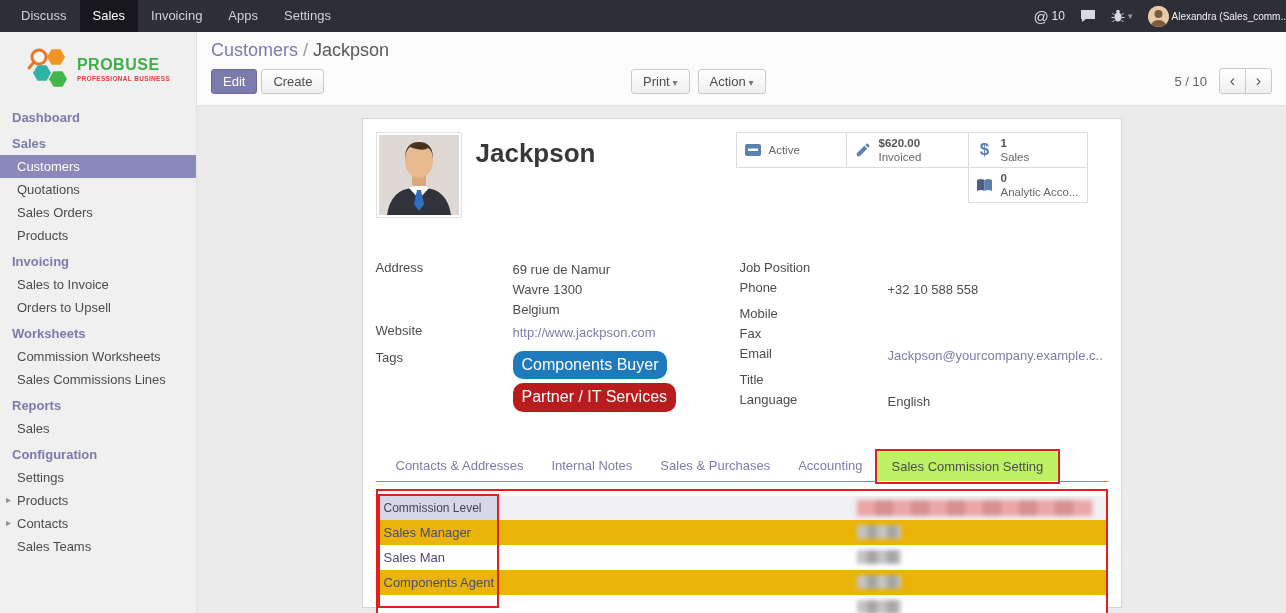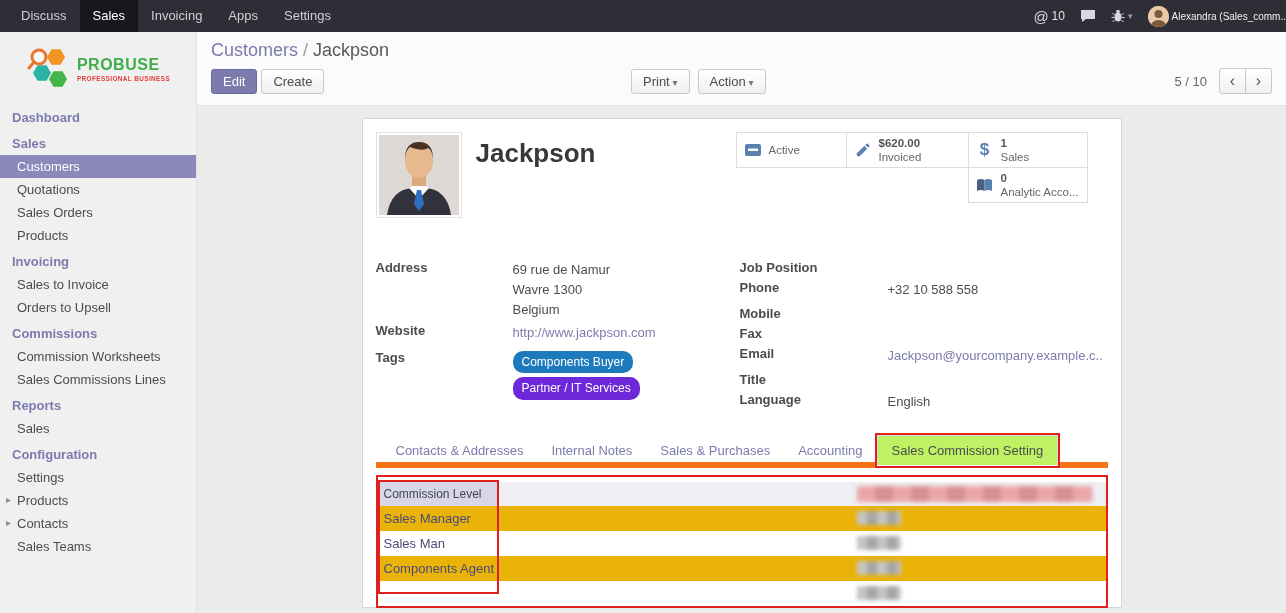--- a/index.html
+++ b/index.html
@@ -62,29 +62,29 @@
 .stat .v{font-weight:bold;color:#555}
 .stat-analytic{grid-column:3;grid-row:2}
 .stat-icon{flex:0 0 18px;display:flex;justify-content:center}
 .dollar-glyph{font-size:17px;font-weight:bold;color:#5b80b2}
 
 
 .fields{display:flex;margin-top:32px}
 .fgroup{width:364px}
 .fgroup.rightg{flex:1}
 .frow{display:flex;margin-bottom:3px;min-height:17px;align-items:flex-start}
-.flabel{font-weight:bold;flex:0 0 137px;color:#4c4c4c}
+.flabel{font-weight:normal;flex:0 0 137px;color:#4c4c4c}
 .rightg .flabel{flex-basis:148px}
 .fvalue{color:#4c4c4c;line-height:1.55}
 .link{color:#7c7bad;cursor:pointer}
-.tagpill{display:inline-block;border-radius:10px;color:#fff;font-size:12px;padding:2px 9px;margin:1px 4px 3px 0;white-space:nowrap}
+.tagpill{display:inline-block;border-radius:10px;color:#fff;font-size:16px;padding:2px 9px;margin:1px 4px 3px 0;white-space:nowrap}
 .gap-top{margin-top:6px}
 
 
-.tabs{display:flex;margin-top:22px;border-bottom:6px solid #f97316;padding-left:6px;align-items:center;height:31px}
+.tabs{display:flex;margin-top:33px;border-bottom:1px solid #f97316;padding-left:6px;align-items:flex-start;height:31px}
 .tab{padding:7px 14px;color:#7c7bad;cursor:pointer;white-space:nowrap;margin-bottom:-1px}
 .tab.active{background:#bef264;border:1px solid #dcdcdc;border-bottom:1px solid #fff;color:#4c4c4c;outline:2px solid #e01f1f;outline-offset:0}
 
 
 .tablewrap{margin-top:7px;border:2px solid #e01f1f;position:relative;padding-top:5px;background:#fff}
 .trow{display:flex;height:25px;align-items:center;position:relative;background:#fff}
 .trow.thead{height:24px;background:#efeff4}
 .thcell{flex:0 0 119px;background:#d7d7e8;font-weight:normal;font-size:12px;height:100%;display:flex;align-items:center;padding-left:6px;color:#45455a;cursor:pointer}
 .tcell{flex:0 0 119px;padding-left:6px;color:#4a4a7a;font-size:13px;white-space:nowrap}
 .trow.stripe{background:#eab308}
@@ -148,21 +148,21 @@
   </div>
   <div class="nav-header">Dashboard</div>
   <div class="nav-header">Sales</div>
   <div class="nav-item active">Customers</div>
   <div class="nav-item">Quotations</div>
   <div class="nav-item">Sales Orders</div>
   <div class="nav-item">Products</div>
   <div class="nav-header">Invoicing</div>
   <div class="nav-item">Sales to Invoice</div>
   <div class="nav-item">Orders to Upsell</div>
-  <div class="nav-header">Commissions</div>
+  <div class="nav-header">Worksheets</div>
   <div class="nav-item">Commission Worksheets</div>
   <div class="nav-item">Sales Commissions Lines</div>
   <div class="nav-header">Reports</div>
   <div class="nav-item">Sales</div>
   <div class="nav-header">Configuration</div>
   <div class="nav-item">Settings</div>
   <div class="nav-item has-caret">Products</div>
   <div class="nav-item has-caret">Contacts</div>
   <div class="nav-item">Sales Teams</div>
 </div>
@@ -263,21 +263,21 @@
           </span>
         </div>
         <div class="frow">
           <span class="flabel">Website</span>
           <span class="fvalue link">http://www.jackpson.com</span>
         </div>
         <div class="frow gap-top">
           <span class="flabel">Tags</span>
           <span class="fvalue">
             <span class="tagpill" style="background: rgb(29, 123, 189);">Components Buyer</span><br>
-            <span class="tagpill" style="background: #6d28d9; text-align: center;">Partner / IT Services</span>
+            <span class="tagpill" style="background: #b91c1c; text-align: center;">Partner / IT Services</span>
           </span>
         </div>
       </div>
 
       <div class="fgroup rightg">
         <div class="frow">
           <span class="flabel">Job Position</span>
           <span class="fvalue"></span>
         </div>
         <div class="frow">

